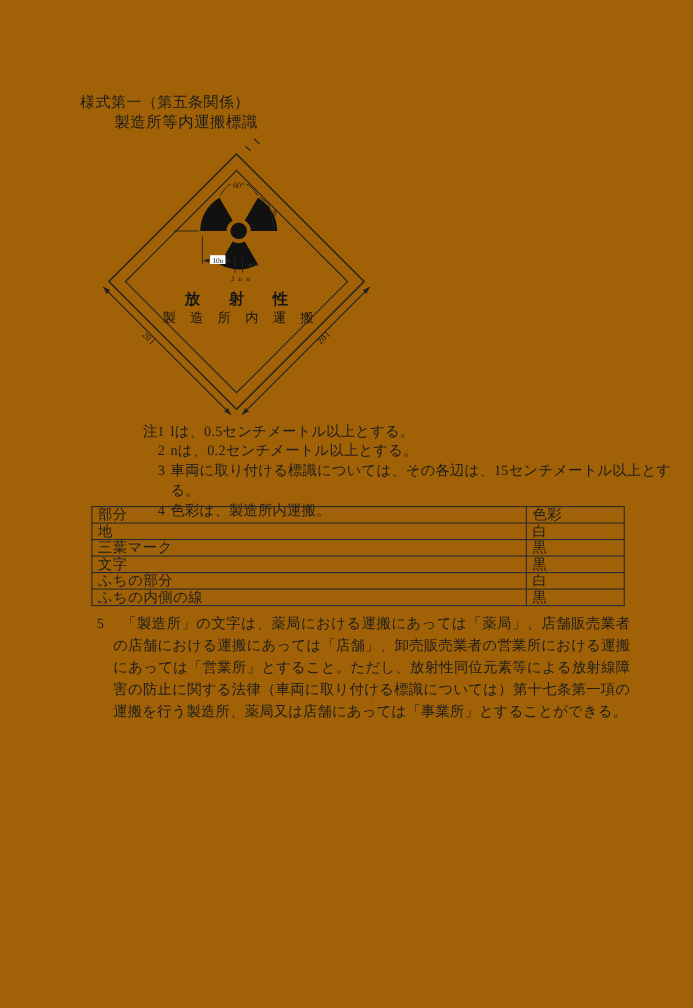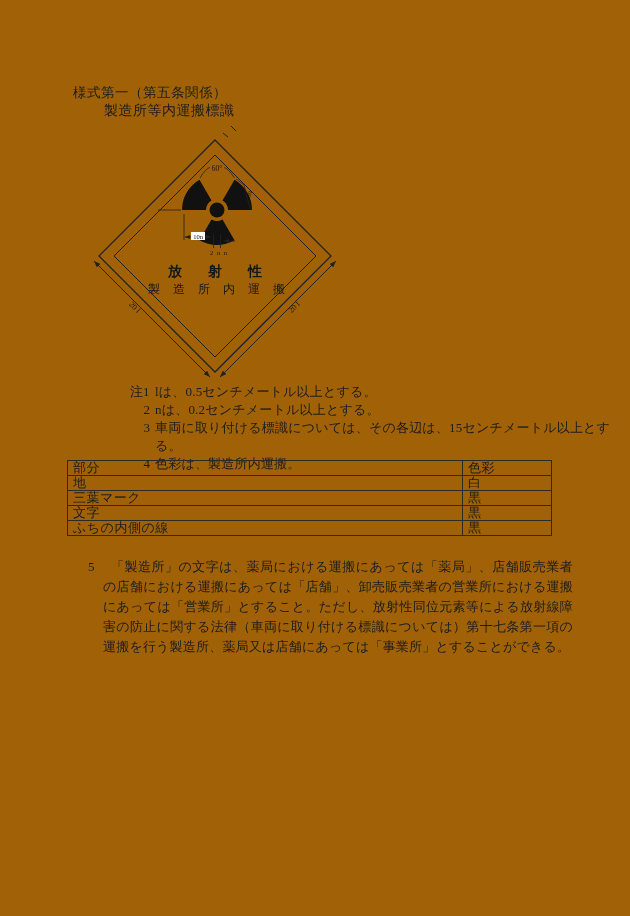--- a/index.html
+++ b/index.html
@@ -15,21 +15,21 @@
   .figure   { position:absolute; left:85px; top:122px; width:270px; height:268px; }
   .figure text { font-family:"Liberation Serif","DejaVu Serif",serif; fill:#161616; }
 
   .notes { position:absolute; left:88px; top:383px; width:490px; font-size:13px; line-height:18px;margin-left:42px; }
   .note-row { display:flex; }
   .note-num { flex:0 0 25px; }
   .note-row.sub .note-num { text-align:right; padding-right:5px; box-sizing:border-box; }
   .note-text { flex:1; letter-spacing:.2px; }
 
   table.color-table {
-    position:absolute; left:67px; top:460px; width:485px;
+    position:absolute; left:83px; top:460px; width:485px;
     border-collapse:collapse; font-size:13px;
   }
   table.color-table td {
     border:1px solid #2a2a2a; height:14px; padding:0 0 0 5px;
     line-height:14px; letter-spacing:.5px;
   }
   td.col-part { width:400px; }
   td.col-color { width:85px; }
 
   .note5 {
@@ -143,20 +143,24 @@
       </tr>
       <tr>
         <td class="col-part">三葉マーク</td>
         <td class="col-color">黒</td>
       </tr>
       <tr>
         <td class="col-part">文字</td>
         <td class="col-color">黒</td>
       </tr>
       <tr>
+        <td class="col-part">ふちの部分</td>
+        <td class="col-color">白</td>
+      </tr>
+      <tr>
         <td class="col-part">ふちの内側の線</td>
         <td class="col-color">黒</td>
       </tr>
     </tbody>
   </table>
 
   <div class="note5">
     <span class="n5-num">5</span><span class="n5-gap"></span><span>「製造所」の文字は、薬局における運搬にあっては「薬局」、店舗販売業者の店舗における運搬にあっては「店舗」、卸売販売業者の営業所における運搬にあっては「営業所」とすること。ただし、放射性同位元素等による放射線障害の防止に関する法律（車両に取り付ける標識については）第十七条第一項の運搬を行う製造所、薬局又は店舗にあっては「事業所」とすることができる。</span>
   </div>
 

